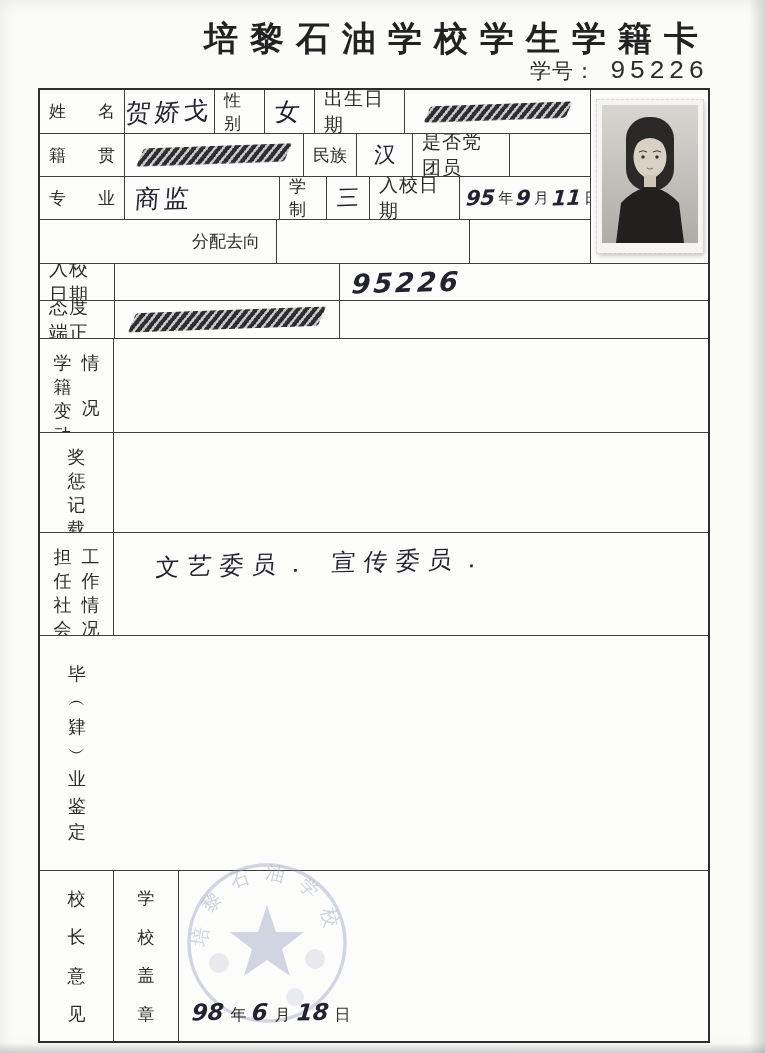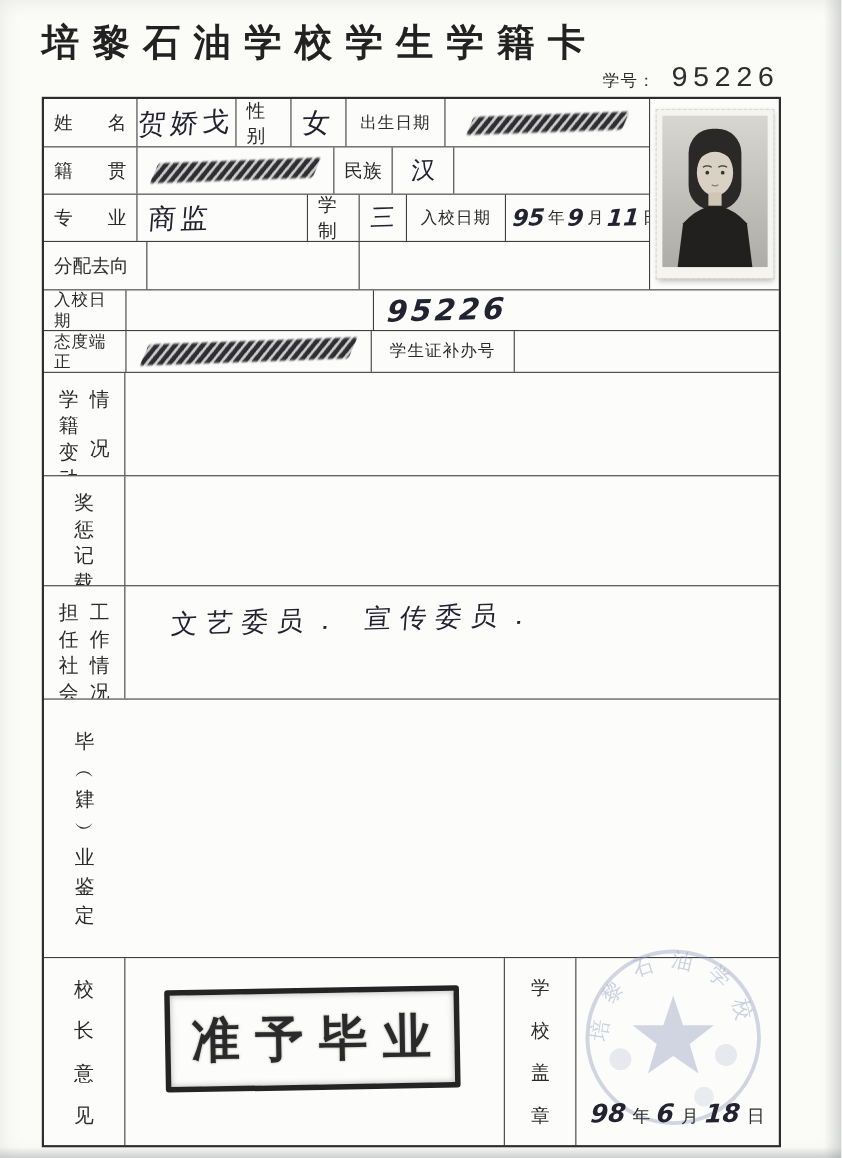--- a/index.html
+++ b/index.html
@@ -4,41 +4,41 @@
 <style>
   * { margin:0; padding:0; box-sizing:border-box; }
   body { background:#ffffff; font-family:"Liberation Sans","DejaVu Sans",sans-serif; }
   .page { position:relative; width:765px; height:1053px; background:#fbfbf8; overflow:hidden;
           box-shadow: inset 0 0 18px rgba(140,140,135,.18); }
   .page::before { content:""; position:absolute; right:0; top:0; width:16px; height:100%;
           background:linear-gradient(to right, rgba(0,0,0,0), rgba(110,118,124,.22)); }
   .page::after { content:""; position:absolute; left:0; bottom:0; width:100%; height:10px;
           background:linear-gradient(to bottom, rgba(0,0,0,0), rgba(115,125,132,.30)); }
 
-  .title { position:absolute; top:16px; left:38px; width:672px; text-align:left;
+  .title { position:absolute; top:16px; left:38px; width:672px; text-align:right;
            font-family:"Liberation Serif","DejaVu Serif",serif; font-weight:bold;
            font-size:34px; letter-spacing:12px; color:#222; }
   .stuno { position:absolute; top:56px; right:57px; display:flex; align-items:baseline; gap:14px; }
-  .stuno-label { font-size:15px; color:#2b2b2b; letter-spacing:1px; }
+  .stuno-label { font-size:21px; color:#2b2b2b; letter-spacing:1px; }
   .stuno-val { font-family:"Liberation Mono","DejaVu Sans Mono",monospace; font-size:26px;
                letter-spacing:4px; color:#2e2e2e; }
 
   .card { position:absolute; top:88px; left:38px; width:672px; height:955px;
           border:2px solid #2e2e2e; background:#fcfcfa; }
   .row { display:flex; border-bottom:1px solid #3f3f3f; }
   .row:last-child { border-bottom:none; }
   .cell { border-right:1px solid #3f3f3f; display:flex; align-items:center; overflow:hidden; position:relative; }
   .cell:last-child { border-right:none; }
   .label { font-size:17px; color:#2b2b2b; padding:0 9px; }
   .spread { display:flex; justify-content:space-between; align-items:center; }
-  .small { font-size:15px; letter-spacing:1px; }
+  .small { font-size:19px; letter-spacing:1px; }
 
   .topgroup { display:flex; border-bottom:1px solid #3f3f3f; }
   .topleft { width:550px; }
-  .topleft .row:last-child { border-bottom:none; }
+  .topleft .row:last-child { border-bottom:none;justify-content:flex-end; }
   .photocell { width:122px; border-left:1px solid #3f3f3f; display:flex; align-items:center; justify-content:center; }
 
   .photo-frame { width:106px; padding:5px 5px 10px; background:#f5f4f0;
                  outline:1px dashed #d9d8d2; box-shadow:1px 2px 5px rgba(0,0,0,.28); }
   .photo-frame svg { display:block; width:96px; height:138px; }
 
   .hw { font-family:"DejaVu Sans",sans-serif; color:#222230;
         transform:skewX(-6deg) rotate(-1.5deg); display:inline-block; }
   .hw-lg { font-size:25px; letter-spacing:4px; }
   .hw-md { font-size:22px; }
@@ -118,20 +118,21 @@
               <span>籍</span>
               <span>贯</span>
             </div>
           <div class="cell" style="width:179px; justify-content:center">
             <span class="scribble" style="width:148px; height:18px"></span>
           </div>
           <div class="cell label" style="width:53px; justify-content:center">民族</div>
           <div class="cell" style="width:56px; justify-content:center">
             <span class="hw hw-md">汉</span>
           </div>
+          <div class="cell label small" style="width:97px; justify-content:center">是否党团员</div>
           <div class="cell" style="width:80px"></div>
         </div>
 
         <div class="row" style="height:43px">
           <div class="cell label spread" style="width:85px">
               <span>专</span>
               <span>业</span>
             </div>
           <div class="cell" style="width:155px; padding-left:10px">
             <span class="hw hw-lg">商监</span>
@@ -190,21 +191,20 @@
       <div class="cell" style="width:242px; padding-left:12px">
         <span class="hw hw-num" style="font-size:27px; letter-spacing:3px">95226</span>
       </div>
     </div>
 
     <div class="row" style="height:38px">
       <div class="cell label small" style="width:75px">态度端正</div>
       <div class="cell" style="width:225px; justify-content:center">
         <span class="scribble" style="width:190px; height:19px"></span>
       </div>
-      <div class="cell label small" style="width:130px; justify-content:center">学生证补办号</div>
       <div class="cell" style="width:242px"></div>
     </div>
 
     <div class="row" style="height:94px">
       <div class="cell slabel">
         <div class="vwrap pad-v">
           <div class="vcol">
               <span>学</span>
               <span>籍</span>
               <span>变</span>
@@ -268,25 +268,20 @@
     </div>
 
     <div class="row" style="height:171px">
       <div class="cell slabel">
         <div class="vcol" style="height:100%; padding:16px 0">
             <span>校</span>
             <span>长</span>
             <span>意</span>
             <span>见</span>
           </div>
-      </div>
-      <div class="cell" style="width:348px">
-        <div class="stampbox">
-          <span>准予毕业</span>
-        </div>
       </div>
       <div class="cell slabel" style="width:65px">
         <div class="vcol" style="height:100%; padding:16px 0; font-size:17px">
             <span>学</span>
             <span>校</span>
             <span>盖</span>
             <span>章</span>
           </div>
       </div>
       <div class="cell sealarea" style="width:185px">

